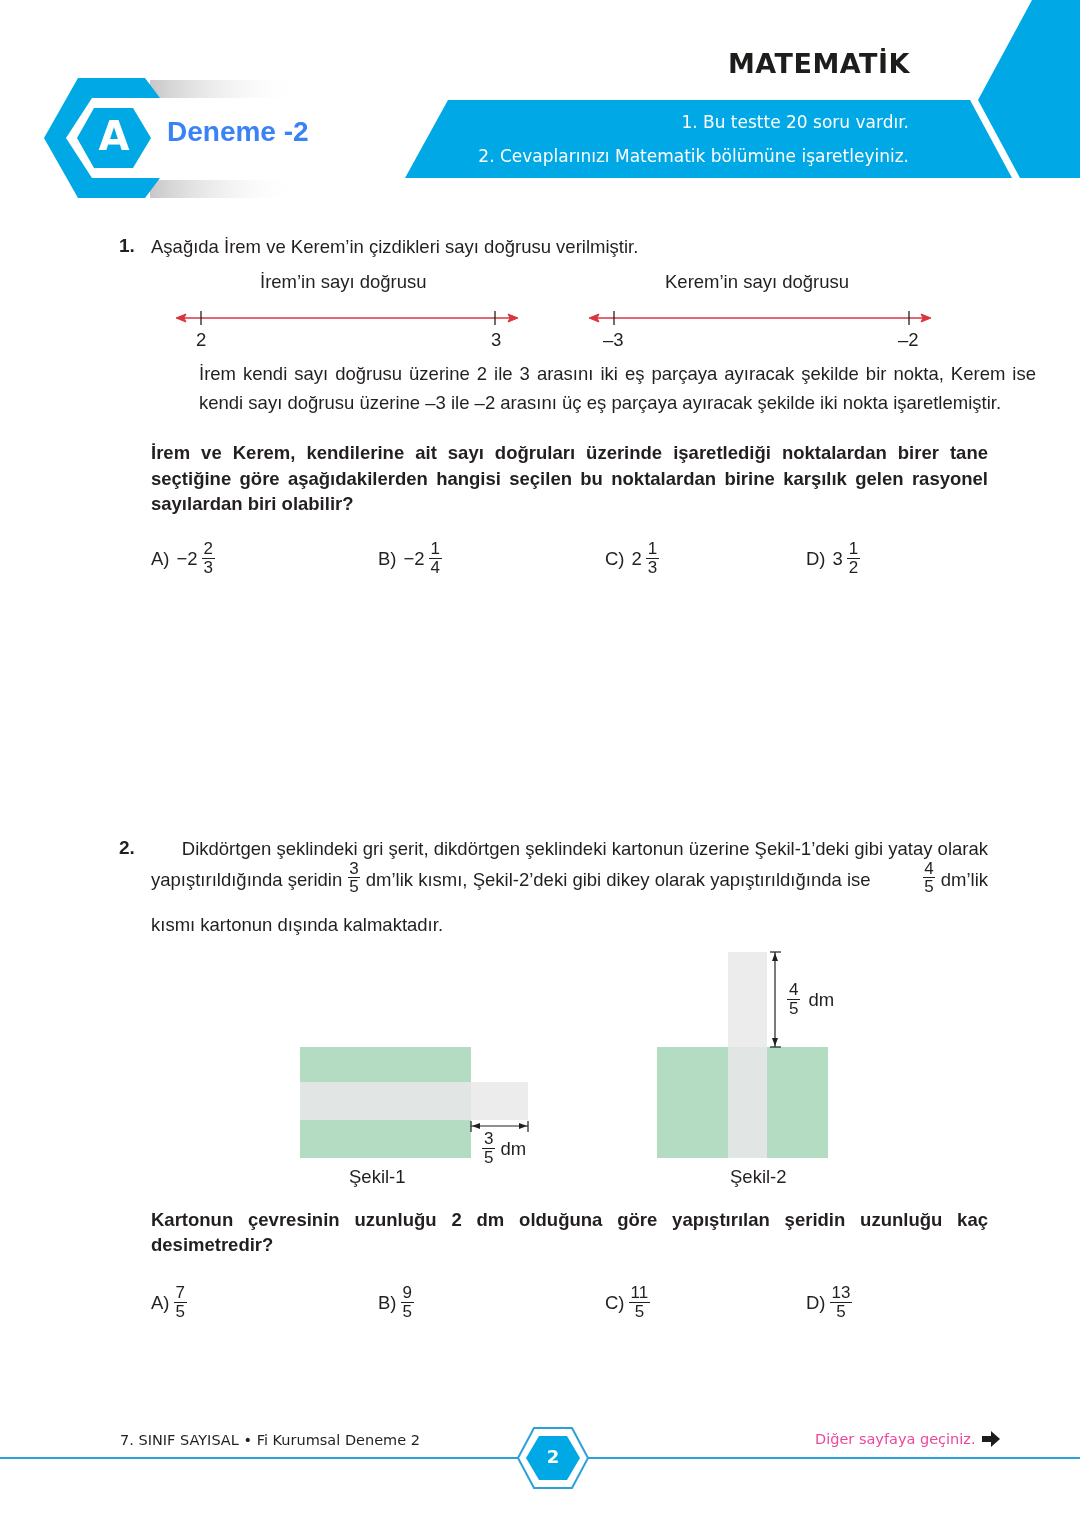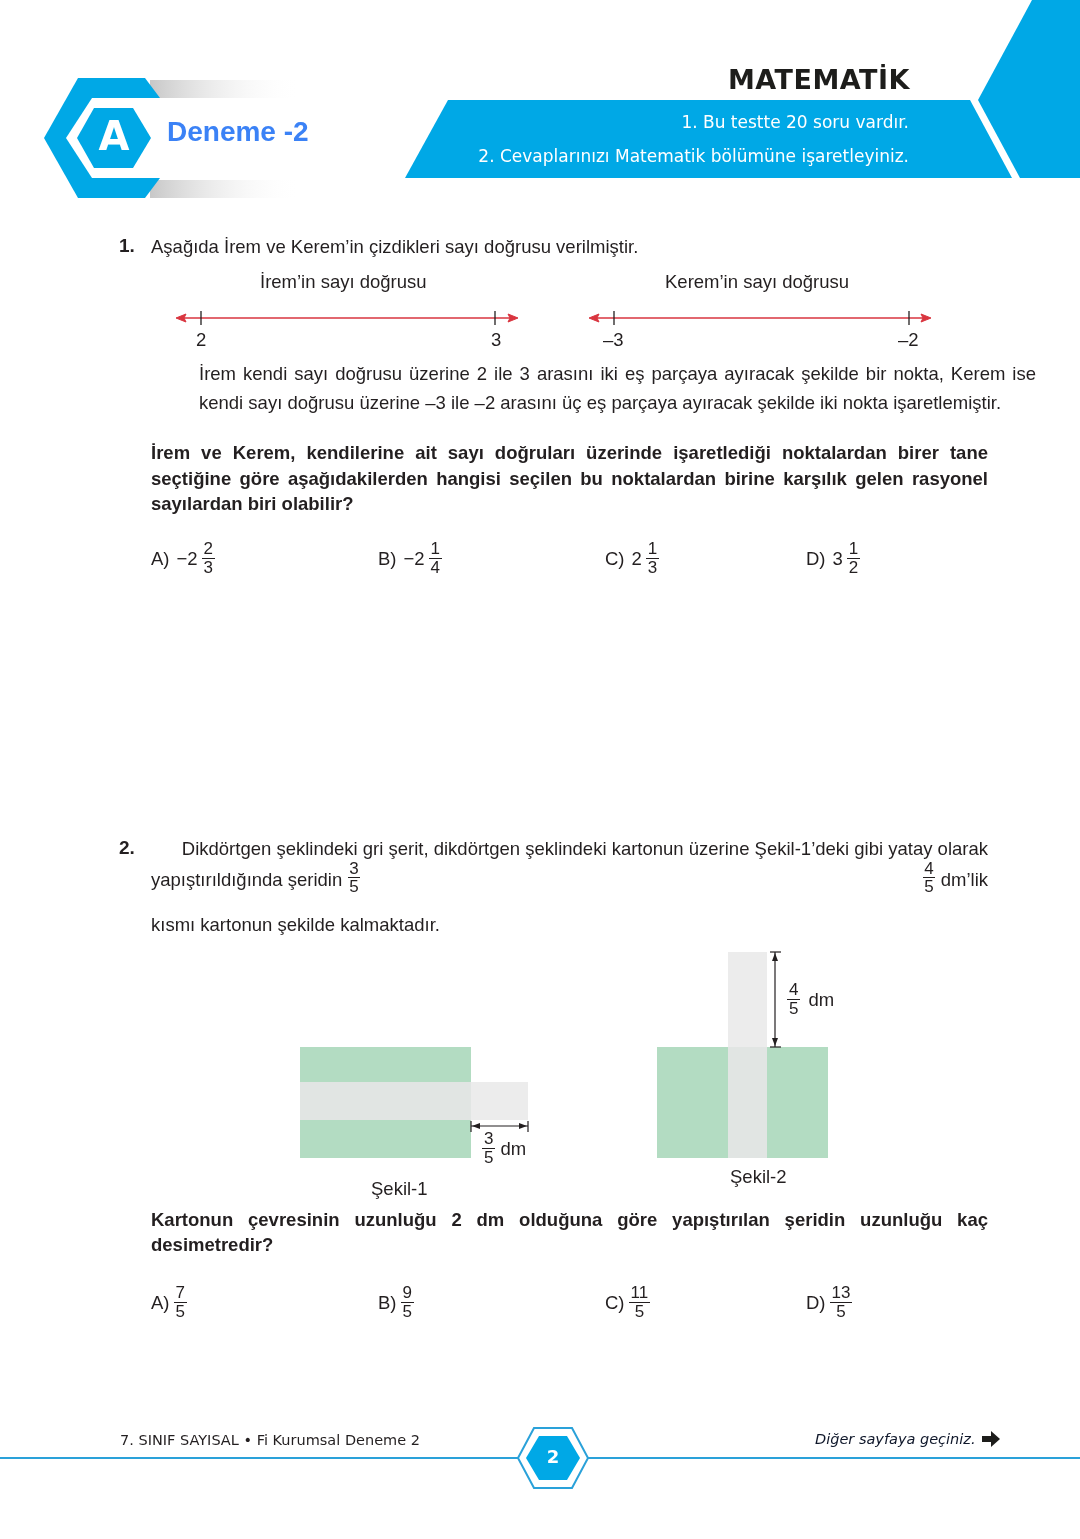--- a/index.html
+++ b/index.html
@@ -1,34 +1,34 @@
 <!DOCTYPE html>
 <html><head>
 <meta charset="utf-8">
 <style>
   html,body{margin:0;padding:0;background:#fff;}
   body{width:1080px;height:1539px;position:relative;overflow:hidden;font-family:"Liberation Sans",sans-serif;color:#231f20;}
   .abs{position:absolute;}
   .hdr-svg{position:absolute;left:0;top:0;}
-  .title-main{position:absolute;left:700px;top:64px;width:210px;text-align:right;font-family:"DejaVu Sans",sans-serif;font-weight:bold;font-size:27px;letter-spacing:0.5px;color:#1d1d1b;}
+  .title-main{position:absolute;left:700px;top:48px;width:210px;text-align:right;font-family:"DejaVu Sans",sans-serif;font-weight:bold;font-size:27px;letter-spacing:0.5px;color:#1d1d1b;}
   .inst{position:absolute;right:171px;color:#fff;font-family:"DejaVu Sans",sans-serif;font-size:17px;white-space:nowrap;}
   .deneme{position:absolute;left:167px;top:116px;font-size:28px;font-weight:bold;color:#3b82f6;}
   .q-num{position:absolute;font-weight:bold;font-size:19px;}
   .p{position:absolute;left:151px;width:837px;font-size:18.5px;line-height:27px;text-align:justify;}
   .p.bold{font-weight:bold;}
   .nl-label{position:absolute;font-size:18.5px;}
   .tick-label{position:absolute;font-size:18.5px;}
   .opt{position:absolute;font-size:18.5px;display:flex;align-items:center;gap:4px;}
   .frac{display:inline-flex;flex-direction:column;align-items:center;font-size:17px;line-height:18px;vertical-align:middle;}
   .frac .num{padding:0 2px;border-bottom:1.3px solid #231f20;}
   .inline-frac{display:inline-flex;flex-direction:column;align-items:center;font-size:17px;line-height:17px;vertical-align:middle;margin:0 6px;position:relative;top:-2px;}
   .inline-frac .num{padding:0 1px;border-bottom:1.3px solid #231f20;}
   .fig-label{position:absolute;font-size:18.5px;}
   .footer-left{position:absolute;left:120px;top:1432px;font-family:"DejaVu Sans",sans-serif;font-size:14.5px;color:#231f20;}
-  .footer-right{position:absolute;left:815px;top:1431px;font-family:"DejaVu Sans",sans-serif;font-size:14.5px;color:#0f172a;display:flex;align-items:center;gap:6px;font-style:italic;}
+  .footer-right{position:absolute;left:815px;top:1431px;font-family:"DejaVu Sans",sans-serif;font-size:14.5px;color:#ec4899;display:flex;align-items:center;gap:6px;}
   .page-num{position:absolute;left:540px;top:1446px;width:26px;text-align:center;color:#fff;font-weight:bold;font-size:18px;font-family:"DejaVu Sans",sans-serif;}
 </style>
 </head>
 <body>
 
 <svg class="hdr-svg" width="1080" height="210" viewBox="0 0 1080 210">
   <defs>
     <linearGradient id="shadowTop" x1="0" y1="0" x2="1" y2="0">
       <stop offset="0" stop-color="#9a9a9a" stop-opacity="0.55"></stop>
       <stop offset="1" stop-color="#ffffff" stop-opacity="0"></stop>
@@ -125,30 +125,31 @@
 
 <div class="q-num" style="left:119px;top:837px;">2.</div>
 <div class="p" style="top:835px;white-space:nowrap;text-align:right;">Dikdörtgen şeklindeki gri şerit, dikdörtgen şeklindeki kartonun üzerine Şekil-1’deki gibi yatay olarak</div>
 <div class="abs" style="left:151px;top:862px;width:837px;font-size:18.5px;display:flex;align-items:center;justify-content:space-between;white-space:nowrap;">
   <span style="display:flex;align-items:center;">
     <span>yapıştırıldığında şeridin</span>
     <span class="inline-frac">
         <span class="num">3</span>
         <span>5</span>
       </span>
+    <span>dm’lik kısmı, Şekil-2’deki gibi dikey olarak yapıştırıldığında ise</span>
   </span>
   <span style="display:flex;align-items:center;">
     <span class="inline-frac">
         <span class="num">4</span>
         <span>5</span>
       </span>
     <span>dm’lik</span>
   </span>
 </div>
-<div class="p" style="top:911px;">kısmı kartonun şekilde kalmaktadır.</div>
+<div class="p" style="top:911px;">kısmı kartonun dışında kalmaktadır.</div>
 
 <svg class="abs" style="left:0;top:940px;" width="1080" height="230">
 
   <g>
     <rect x="300" y="107" width="171" height="111" fill="#b3dcc2"></rect>
     <rect x="300" y="142" width="171" height="38" fill="#e1e5e3"></rect>
     <rect x="471" y="142" width="57" height="38" fill="#ececec"></rect>
     <line x1="471" y1="186" x2="528" y2="186" stroke="#231f20" stroke-width="1.2"></line>
     <line x1="471" y1="181" x2="471" y2="192" stroke="#231f20" stroke-width="1.2"></line>
     <line x1="528" y1="181" x2="528" y2="192" stroke="#231f20" stroke-width="1.2"></line>
@@ -176,21 +177,21 @@
   <span style="margin-left:5px;">dm</span>
 </div>
 <div class="abs" style="left:787px;top:981px;display:flex;align-items:center;font-size:18.5px;">
   <span class="frac">
       <span class="num">4</span>
       <span>5</span>
     </span>
   <span style="margin-left:8px;">dm</span>
 </div>
 
-<div class="fig-label" style="left:371px;top:1166px;margin-top:12px;">Şekil-1</div>
+<div class="fig-label" style="left:349px;top:1166px;">Şekil-1</div>
 <div class="fig-label" style="left:730px;top:1166px;">Şekil-2</div>
 
 <div class="p bold" style="top:1207px;line-height:25px;">Kartonun çevresinin uzunluğu 2 dm olduğuna göre yapıştırılan şeridin uzunluğu kaç desimetredir?</div>
 
 <div class="opt" style="left:151px;top:1284px;">
   <span>A)</span>
   <span class="frac">
       <span class="num">7</span>
       <span>5</span>
     </span>

